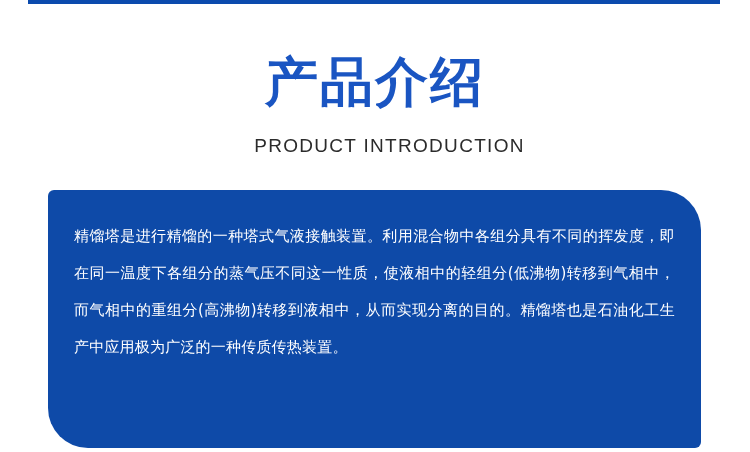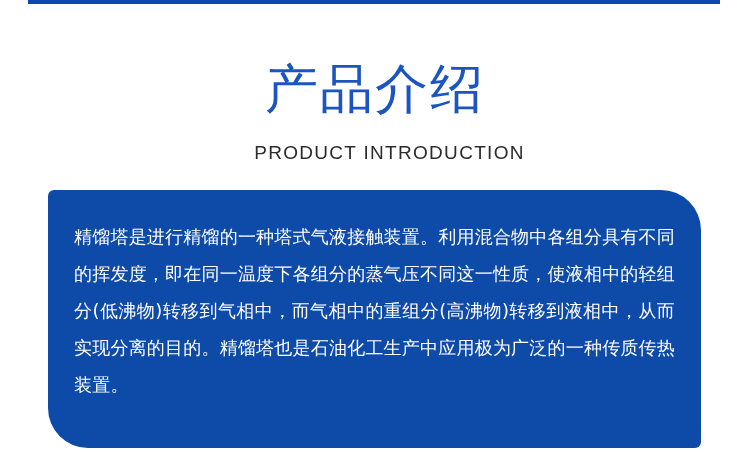--- a/index.html
+++ b/index.html
@@ -39,24 +39,24 @@
     left: 0;
     top: 52px;
     width: 750px;
     text-align: center;
   }
 
   .title-cn {
     font-family: "DejaVu Sans", "Liberation Sans", sans-serif;
     font-size: 53px;
     line-height: 60px;
-    font-weight: 400;
+    font-weight: 700;
     color: #1a55c2;
     letter-spacing: 2px;
-    margin: 7px;
+    margin: 0;
   }
 
   .title-en {
     font-family: "Liberation Sans", "DejaVu Sans", sans-serif;
     font-size: 19px;
     line-height: 24px;
     font-weight: 400;
     color: #2b2b2b;
     letter-spacing: 1.3px;
     margin: 22px 0 0 0;
@@ -71,21 +71,21 @@
     width: 653px;
     height: 258px;
     background: #0e4aa8;
     border-radius: 6px 40px 6px 40px;
     box-sizing: border-box;
     padding: 28px 26px 20px 26px;
   }
 
   .desc-text {
     font-family: "DejaVu Sans", "Liberation Sans", sans-serif;
-    font-size: 18px;
+    font-size: 15px;
     line-height: 37px;
     color: #ffffff;
     letter-spacing: 0.2px;
     text-align: justify;
     text-justify: inter-character;
     margin: 0;
     white-space: pre-wrap;
   }
 </style>
 </head>

